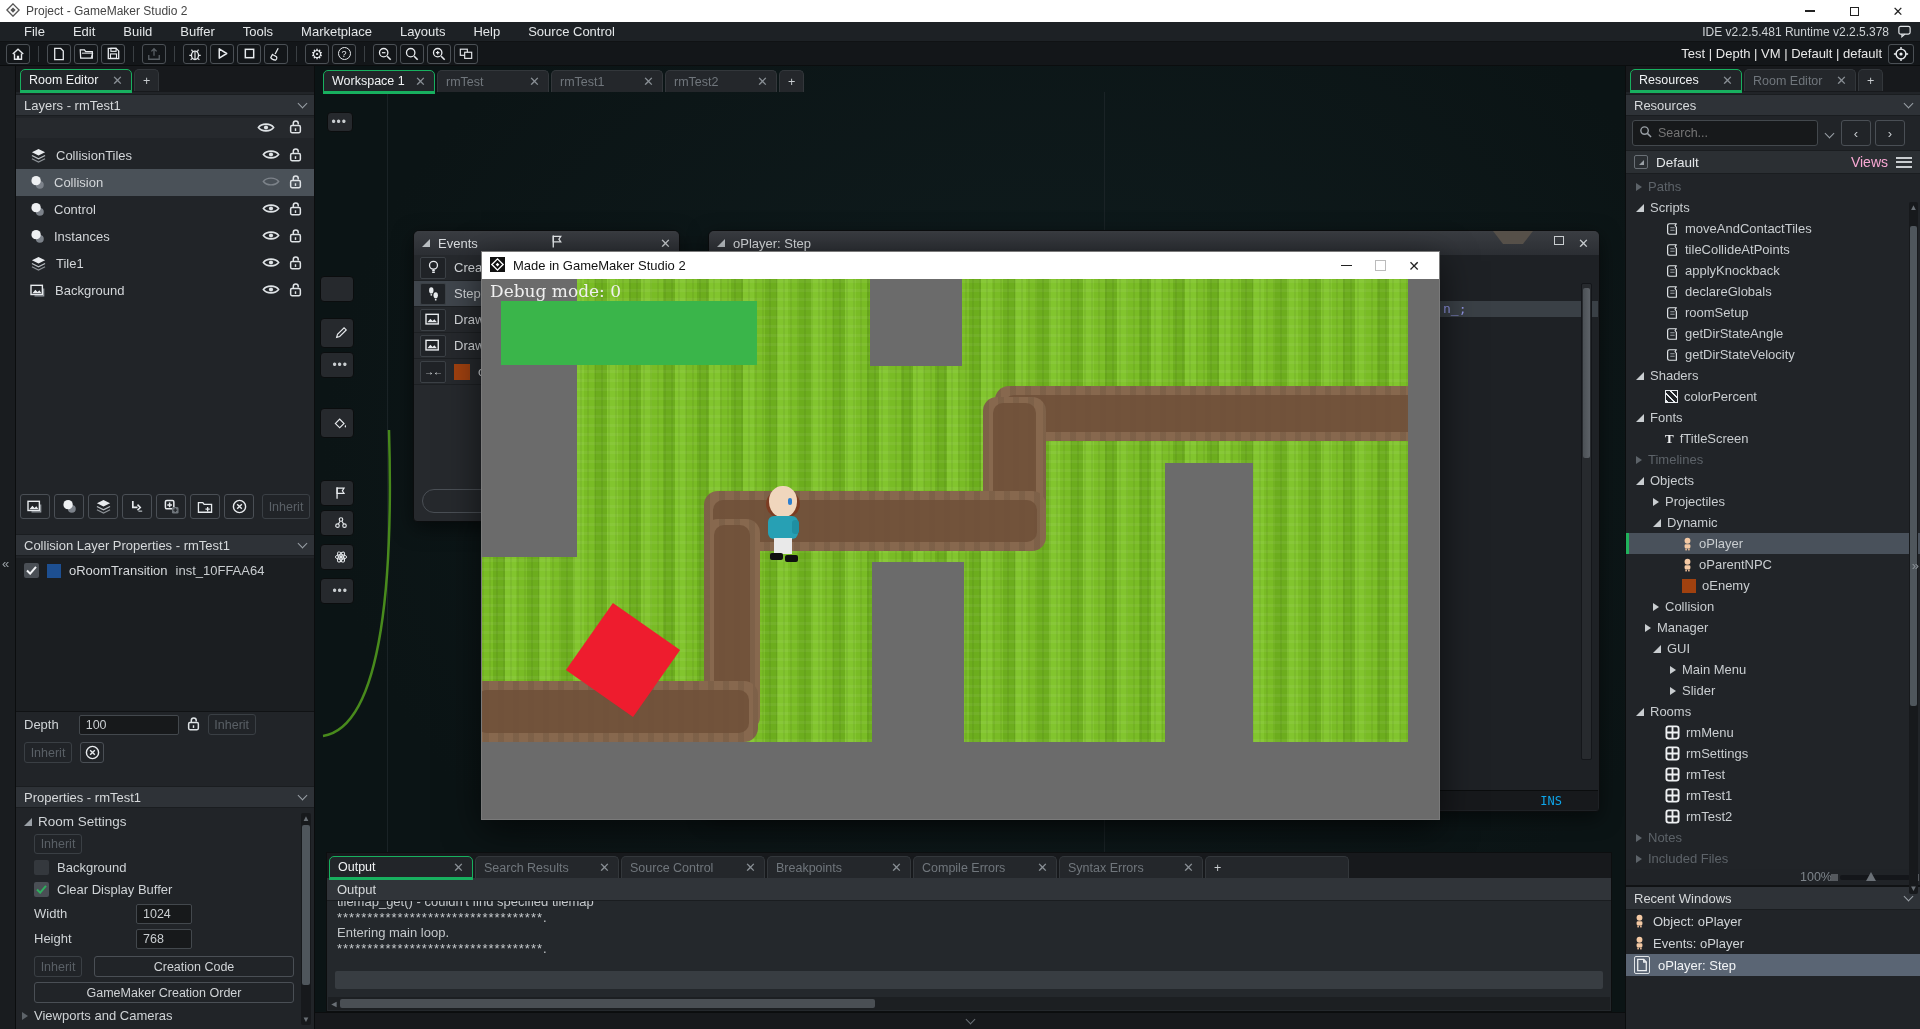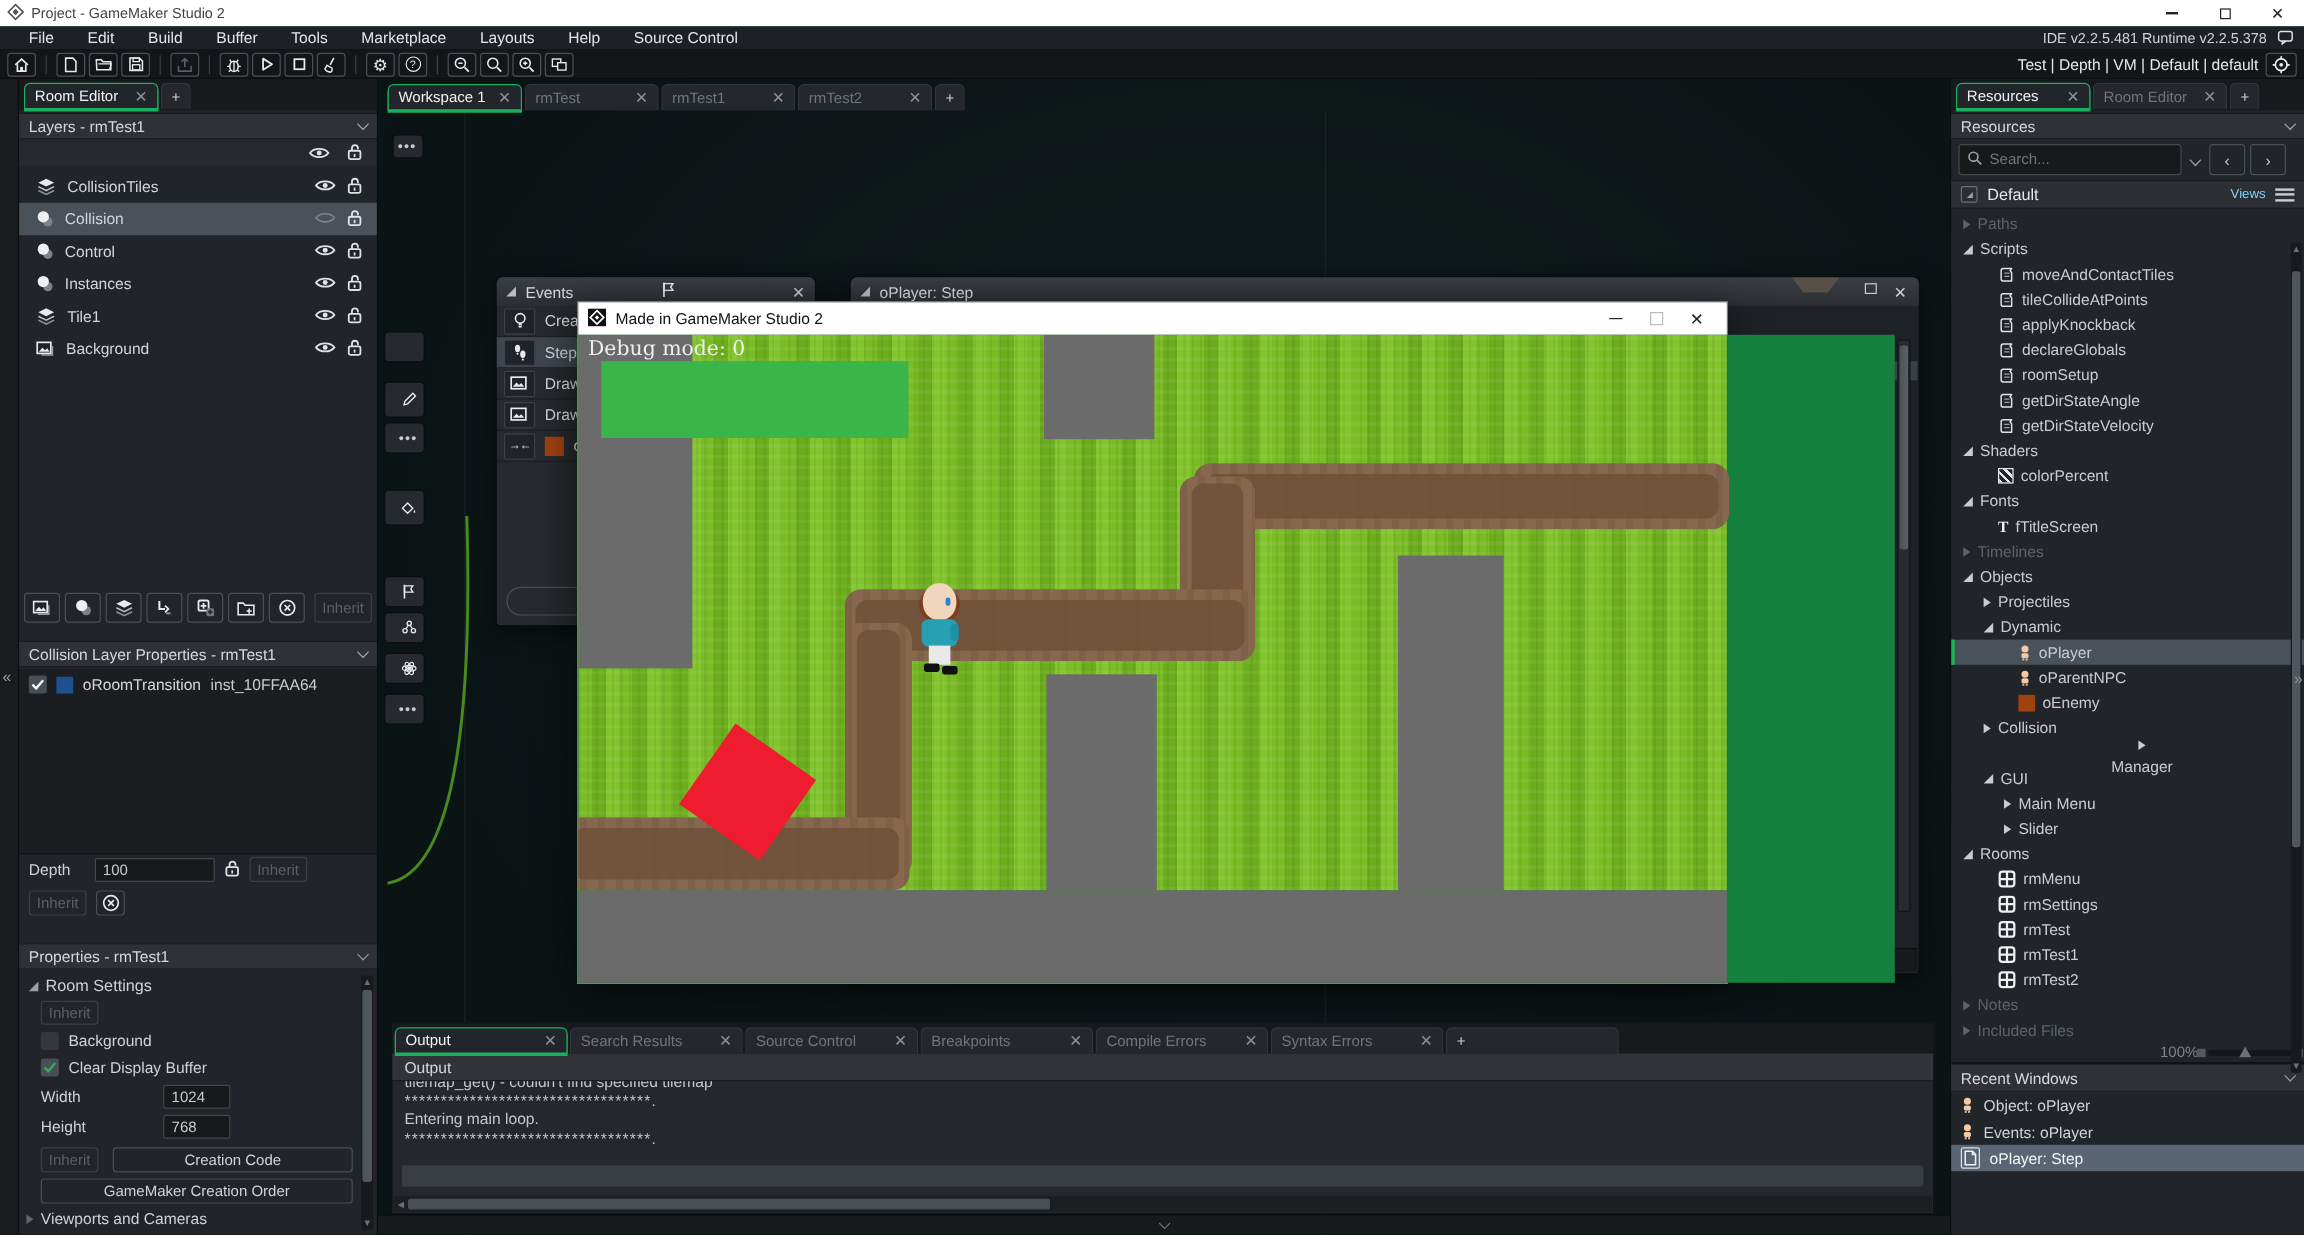--- a/index.html
+++ b/index.html
@@ -103,21 +103,21 @@
 .code-notch{position:absolute;top:0;width:40px;height:13px;background:#565049;clip-path:polygon(0 0,100% 0,75% 100%,25% 100%)}
 .code-btns{position:absolute;right:10px;top:5px;display:flex;gap:14px;color:#c9cdd0}
 .code-btns .box{width:10px;height:9px;border:1.4px solid #c9cdd0;display:inline-block}
 
 #game-win{position:absolute;left:166px;top:185px;width:959px;height:569px;background:#6b6b6b;border:1px solid #7a7a7a;box-shadow:0 10px 34px rgba(0,0,0,.6)}
 #game-title{height:27px;background:#ffffff;display:flex;align-items:center;padding:0 8px;gap:8px}
 #game-title span.t{color:#111;font-size:13px}
 .gw-ctrl{width:34px;height:100%;display:flex;align-items:center;justify-content:center;color:#222;cursor:pointer}
 .gw-ctrl .bar{width:11px;height:1.5px;background:#222}
 .gw-ctrl .box{width:11px;height:11px;border:1.2px solid #bbb}
-#game-content{position:relative;width:1097px;height:540px;overflow:hidden;background:#15803d}
+#game-content{position:relative;width:926px;height:540px;overflow:hidden;background:#a21caf}
 #grass{position:absolute;left:0;top:0;width:957px;height:463px;
 background:
 repeating-linear-gradient(90deg,rgba(0,0,0,.05) 0 2px,transparent 2px 7px),
 repeating-linear-gradient(0deg,rgba(255,255,255,.05) 0 3px,transparent 3px 9px),
 repeating-linear-gradient(90deg,#79bc25 0 11px,#6cad1d 11px 23px,#82c52e 23px 34px)}
 .gblock{position:absolute;background:#6b6b6b}
 .dirt{position:absolute;background:#87684e;border-radius:14px;
 background-image:repeating-linear-gradient(90deg,rgba(0,0,0,.07) 0 6px,transparent 6px 15px)}
 .dirt .trail{position:absolute;left:9px;right:9px;top:9px;bottom:9px;background:#6e5038;border-radius:10px;opacity:.85}
 .dirt.vert .trail{left:10px;right:10px;top:6px;bottom:6px}
@@ -147,21 +147,21 @@
 #out-thumb{margin-left:0;width:535px;height:9px;background:#4a4f54;border-radius:2px}
 
 #ws-bottom{position:absolute;left:0;bottom:0;width:100%;height:17px;background:#17191c;border-top:1px solid #0b0d0e;display:flex;align-items:center;justify-content:center}
 #ws-bottom .chev{border-color:#6a7076}
 
 #res-search{height:34px;display:flex;align-items:center;gap:4px;padding:0 6px}
 #res-search .sbox{flex:0 0 186px;height:26px;background:#17191b;border:1px solid #43484d;border-radius:3px;display:flex;align-items:center;gap:6px;padding:0 6px;color:#7d848a}
 #res-search input{background:transparent;border:none;outline:none;color:#c9cdd0;font-size:12.5px;width:130px;font-family:"Liberation Sans",sans-serif}
 .navbtn{width:30px;height:26px;border:1px solid #4a4f55;border-radius:3px;display:flex;align-items:center;justify-content:center;background:transparent;color:#c9cdd0;cursor:pointer}
 #res-default{height:24px;background:#2b2f33;display:flex;align-items:center;gap:8px;padding:0 8px;border-top:1px solid #1a1d20;border-bottom:1px solid #1a1d20}
-#res-default .views{margin-left:auto;color:#7dd3fc;font-size:11px}
+#res-default .views{margin-left:auto;color:#f9a8d4;font-size:14px}
 .hamb{width:16px;height:11px;border-top:2px solid #c9cdd0;border-bottom:2px solid #c9cdd0;position:relative}
 .hamb::after{content:"";position:absolute;left:0;top:2.5px;width:100%;height:2px;background:#c9cdd0}
 #res-zoom{height:16px;display:flex;align-items:center;justify-content:flex-end;gap:8px;padding-right:10px;color:#7d848a;font-size:12.5px;background:#202327}
 .zoom-track{width:70px;height:5px;background:#14161a;position:relative;border-radius:2px}
 .zoom-track .zthumb{position:absolute;left:26px;top:-3px;width:0;height:0;border-left:5px solid transparent;border-right:5px solid transparent;border-bottom:9px solid #6a7076}
 .zoom-track .zend{position:absolute;top:-1px;width:7px;height:7px;background:#55595e}
 #recent-list .rrow{height:22px;display:flex;align-items:center;gap:8px;padding:0 8px;font-size:13px;color:#d0d4d7;cursor:pointer}
 #recent-list .rrow.sel{background:#5a6574;color:#f2f4f6}
 #tree-scroll{position:absolute;right:2px;top:136px;width:9px;height:692px;background:#17191c;border-radius:2px}
 #tree-scroll .tthumb{position:absolute;left:1px;right:1px;top:24px;height:480px;background:#4f565c;border-radius:2px}
@@ -1058,21 +1058,21 @@
           <span style="width: 6px;"></span>
           <span style="display: inline-flex;">
             <span style="width:14px;height:14px;display:inline-block;background:#a0410f"></span>
           </span>
           <span>oEnemy</span>
         </div>
         <div class="tree-row" style="padding-left: 27px;">
           <span class="tri-c"></span>
           <span>Collision</span>
         </div>
-        <div class="tree-row" style="padding-left: 38px; flex-direction: column;">
+        <div class="tree-row" style="padding-left: 19px;">
           <span class="tri-c"></span>
           <span>Manager</span>
         </div>
         <div class="tree-row" style="padding-left: 27px;">
           <span class="tri-e" style="border-bottom-color: rgb(201, 205, 208);"></span>
           <span>GUI</span>
         </div>
         <div class="tree-row" style="padding-left: 44px;">
           <span class="tri-c"></span>
           <span>Main Menu</span>

